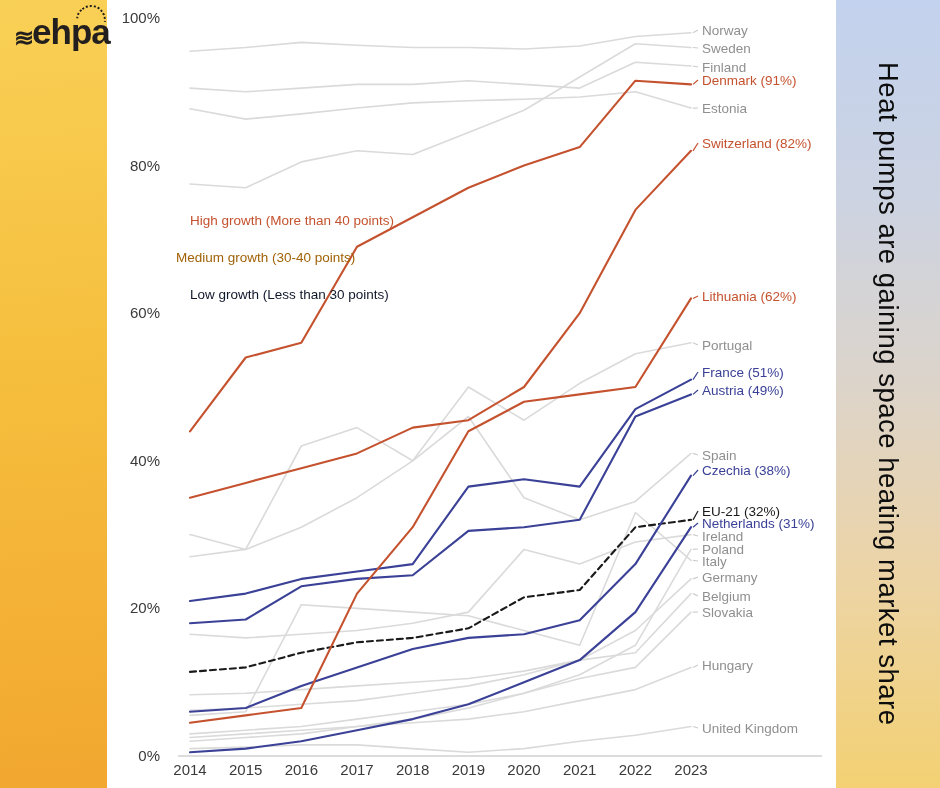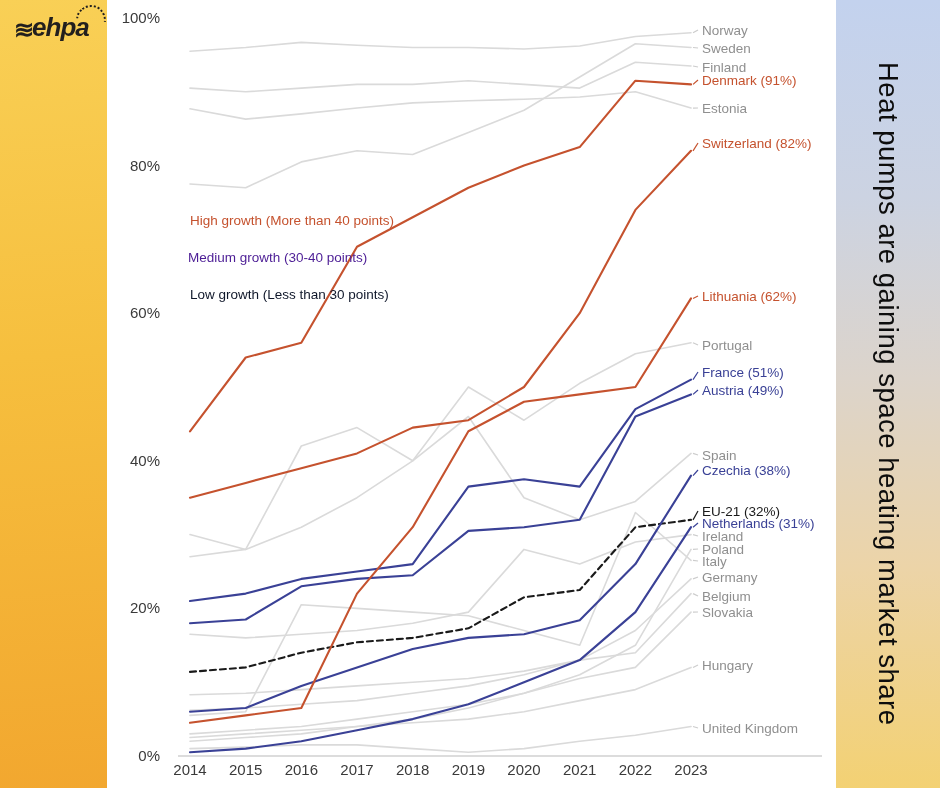--- a/index.html
+++ b/index.html
@@ -13,21 +13,21 @@
   }
   .strip-right{
     position:absolute;left:836px;top:0;width:104px;height:788px;
     background:linear-gradient(180deg,#c3d2ee 0%,#ccd3e2 25%,#dcd4cb 48%,#ecd4a8 72%,#f3d173 100%);
   }
   .logo{
     position:absolute;left:14px;top:12px;width:90px;height:44px;
     color:#221f1e;white-space:nowrap;
   }
   .logo .wave{font-size:24px;font-weight:bold;vertical-align:-2px;letter-spacing:-2px;}
-  .logo .word{font-size:26px;font-weight:bold;letter-spacing:-1px;font-style:italic;}
+  .logo .word{font-size:35px;font-weight:bold;letter-spacing:-1px;}
   .logo .stars{
     position:absolute;left:62px;top:-7px;width:26px;height:26px;border-radius:50%;
     border:2.6px dotted #221f1e;border-left-color:transparent;border-bottom-color:transparent;
     transform:rotate(-38deg);
   }
   .side-title{
     position:absolute;left:836px;top:0;width:104px;height:788px;
     display:flex;align-items:center;justify-content:center;
   }
   .side-title span{
@@ -131,20 +131,20 @@
       <text x="702" y="85" font-size="13.5" fill="#c5522e">Denmark (91%)</text>
       <line x1="693.03" y1="150.84000000000003" x2="698" y2="143" stroke="#c5522e" stroke-width="1.2"></line>
       <text x="702" y="148" font-size="13.5" fill="#c5522e">Switzerland (82%)</text>
       <line x1="693.03" y1="298.44" x2="698" y2="296" stroke="#c5522e" stroke-width="1.2"></line>
       <text x="702" y="301" font-size="13.5" fill="#c5522e">Lithuania (62%)</text>
     </svg>
 </div>
 
 <div class="legend" id="legend">
   <div class="legend-item" style="left: 190px; top: 213px; color: rgb(197, 82, 46);">High growth (More than 40 points)</div>
-  <div class="legend-item" style="left: 188px; top: 250px; color: #4c1d95;">Medium growth (30-40 points)</div>
+  <div class="legend-item" style="left: 176px; top: 250px; color: #a16207;">Medium growth (30-40 points)</div>
   <div class="legend-item" style="left: 190px; top: 287px; color: #0f172a;">Low growth (Less than 30 points)</div>
 </div>
 
 <div class="strip-right"></div>
 <div class="side-title">
   <span>Heat pumps are gaining space heating market share</span>
 </div>
 
 </body></html>

